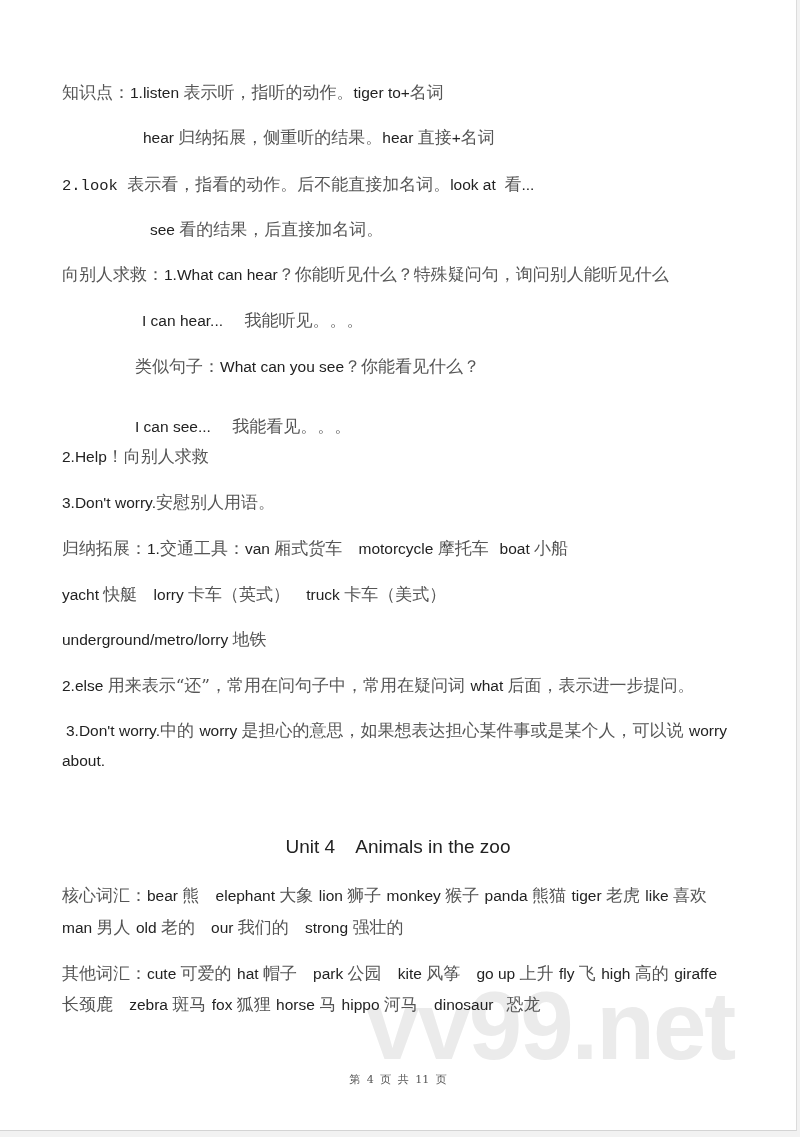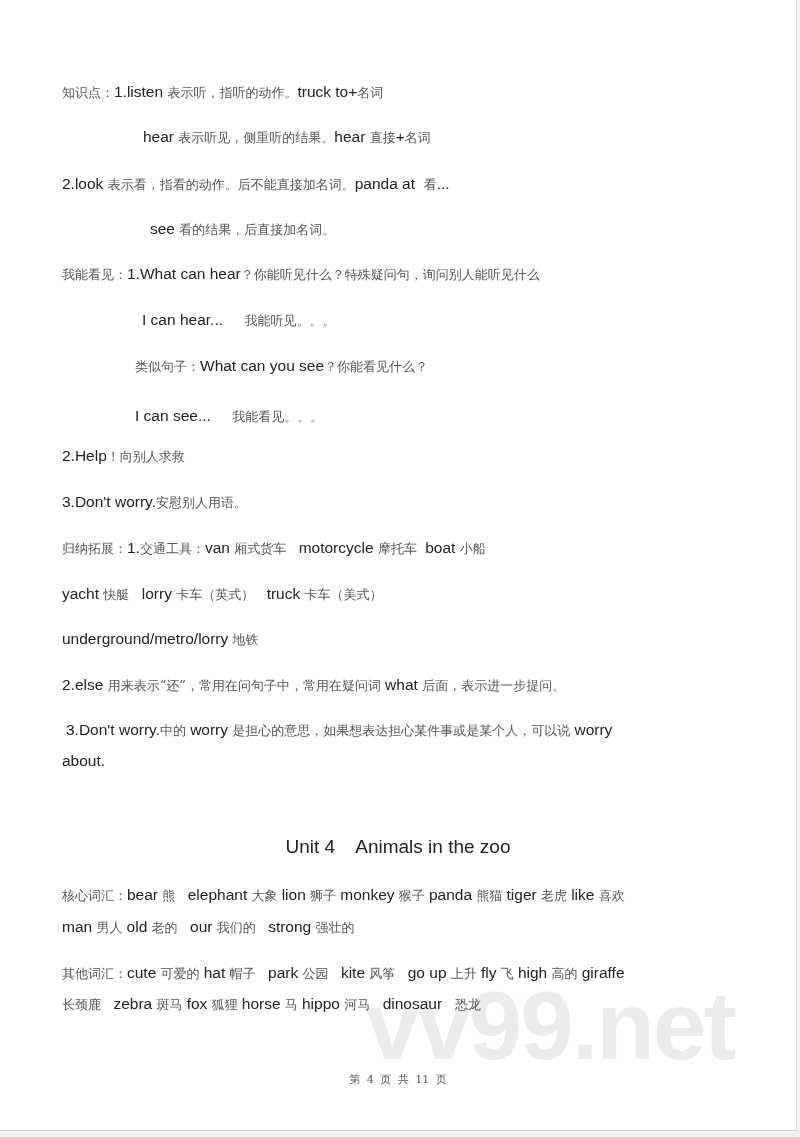--- a/index.html
+++ b/index.html
@@ -27,21 +27,21 @@
       position: absolute;
       white-space: nowrap;
       font-size: 15.5px;
       line-height: 20px;
       color: #2a2a2a;
       font-family: "Liberation Sans", "DejaVu Sans", sans-serif;
     }
     .line .cn {
       font-family: "DejaVu Serif", "Liberation Serif", serif;
       color: #555555;
-      font-size: 13px;
+      font-size: 17px;
     }
     .line .en {
       font-family: "Liberation Sans", "DejaVu Sans", sans-serif;
       color: #222222;
     }
     .unit-title {
       position: absolute;
       left: 0;
       width: 796px;
       text-align: center;
@@ -77,28 +77,28 @@
     }
     .content { position: relative; z-index: 1; }
   </style>
 </head>
 <body>
 
 <div class="page">
   <div class="watermark">vv99.net</div>
 
   <div class="content">
-    <div class="line" style="left: 62px; top: 82px;"><span class="cn" style="white-space: pre;">知识点：</span><span class="en" style="white-space: pre; text-align: right;">1.listen </span><span class="cn" style="white-space: pre;">表示听，指听的动作。</span><span class="en" style="white-space: pre;">truck to+</span><span class="cn" style="white-space: pre;">名词</span></div>
-    <div class="line" style="left: 143px; top: 127px;"><span class="en" style="white-space: pre;">hear </span><span class="cn" style="white-space: pre;">表示听见，侧重听的结果。</span><span class="en" style="white-space: pre;">hear </span><span class="cn" style="white-space: pre;">直接</span><span class="en" style="white-space: pre;">+</span><span class="cn" style="white-space: pre;">名词</span></div>
-    <div class="line" style="left: 62px; top: 174px;"><span class="en" style="white-space: pre;">2.look </span><span class="cn" style="white-space: pre;">表示看，指看的动作。后不能直接加名词。</span><span class="en" style="white-space: pre;">panda at  </span><span class="cn" style="white-space: pre;">看</span><span class="en" style="white-space: pre;">...</span></div>
+    <div class="line" style="left: 62px; top: 82px;"><span class="cn" style="white-space: pre;">知识点：</span><span class="en" style="white-space: pre; text-align: right;">1.listen </span><span class="cn" style="white-space: pre;">表示听，指听的动作。</span><span class="en" style="white-space: pre;">tiger to+</span><span class="cn" style="white-space: pre;">名词</span></div>
+    <div class="line" style="left: 143px; top: 127px;"><span class="en" style="white-space: pre;">hear </span><span class="cn" style="white-space: pre;">归纳拓展，侧重听的结果。</span><span class="en" style="white-space: pre;">hear </span><span class="cn" style="white-space: pre;">直接</span><span class="en" style="white-space: pre;">+</span><span class="cn" style="white-space: pre;">名词</span></div>
+    <div class="line" style="left: 62px; top: 174px;"><span class="en" style="white-space: pre; font-family: Liberation Mono, monospace;">2.look </span><span class="cn" style="white-space: pre;">表示看，指看的动作。后不能直接加名词。</span><span class="en" style="white-space: pre;">look at  </span><span class="cn" style="white-space: pre;">看</span><span class="en" style="white-space: pre;">...</span></div>
     <div class="line" style="left: 150px; top: 219px;"><span class="en" style="white-space: pre;">see </span><span class="cn" style="white-space: pre;">看的结果，后直接加名词。</span></div>
-    <div class="line" style="left: 62px; top: 264px;"><span class="cn" style="white-space: pre;">我能看见：</span><span class="en" style="white-space: pre;">1.What can hear</span><span class="cn" style="white-space: pre;">？你能听见什么？特殊疑问句，询问别人能听见什么</span></div>
+    <div class="line" style="left: 62px; top: 264px;"><span class="cn" style="white-space: pre;">向别人求救：</span><span class="en" style="white-space: pre;">1.What can hear</span><span class="cn" style="white-space: pre;">？你能听见什么？特殊疑问句，询问别人能听见什么</span></div>
     <div class="line" style="left: 142px; top: 310px;"><span class="en" style="white-space: pre;">I can hear...     </span><span class="cn" style="white-space: pre;">我能听见。。。</span></div>
     <div class="line" style="left: 135px; top: 356px;"><span class="cn" style="white-space: pre;">类似句子：</span><span class="en" style="white-space: pre;">What can you see</span><span class="cn" style="white-space: pre;">？你能看见什么？</span></div>
-    <div class="line" style="left: 135px; top: 406px;"><span class="en" style="white-space: pre;">I can see...     </span><span class="cn" style="white-space: pre;">我能看见。。。</span></div>
+    <div class="line" style="left: 135px; top: 416px;"><span class="en" style="white-space: pre;">I can see...     </span><span class="cn" style="white-space: pre;">我能看见。。。</span></div>
     <div class="line" style="left: 62px; top: 446px;"><span class="en" style="white-space: pre;">2.Help</span><span class="cn" style="white-space: pre;">！向别人求救</span></div>
     <div class="line" style="left: 62px; top: 492px;"><span class="en" style="white-space: pre;">3.Don't worry.</span><span class="cn" style="white-space: pre;">安慰别人用语。</span></div>
     <div class="line" style="left: 62px; top: 538px;"><span class="cn" style="white-space: pre;">归纳拓展：</span><span class="en" style="white-space: pre;">1.</span><span class="cn" style="white-space: pre;">交通工具：</span><span class="en" style="white-space: pre;">van </span><span class="cn" style="white-space: pre;">厢式货车   </span><span class="en" style="white-space: pre;">motorcycle </span><span class="cn" style="white-space: pre;">摩托车  </span><span class="en" style="white-space: pre;">boat </span><span class="cn" style="white-space: pre;">小船</span></div>
     <div class="line" style="left: 62px; top: 584px;"><span class="en" style="white-space: pre;">yacht </span><span class="cn" style="white-space: pre;">快艇   </span><span class="en" style="white-space: pre;">lorry </span><span class="cn" style="white-space: pre;">卡车（英式）   </span><span class="en" style="white-space: pre;">truck </span><span class="cn" style="white-space: pre;">卡车（美式）</span></div>
     <div class="line" style="left: 62px; top: 629px;"><span class="en" style="white-space: pre;">underground/metro/lorry </span><span class="cn" style="white-space: pre;">地铁</span></div>
     <div class="line" style="left: 62px; top: 675px;"><span class="en" style="white-space: pre; margin-top: 16px;">2.else </span><span class="cn" style="white-space: pre;">用来表示“还”，常用在问句子中，常用在疑问词 </span><span class="en" style="white-space: pre;">what </span><span class="cn" style="white-space: pre;">后面，表示进一步提问。</span></div>
     <div class="line" style="left: 66px; top: 720px;"><span class="en" style="white-space: pre;">3.Don't worry.</span><span class="cn" style="white-space: pre;">中的 </span><span class="en" style="white-space: pre;">worry </span><span class="cn" style="white-space: pre;">是担心的意思，如果想表达担心某件事或是某个人，可以说 </span><span class="en" style="white-space: pre;">worry</span></div>
     <div class="line" style="left: 62px; top: 751px;"><span class="en" style="white-space: pre;">about.</span></div>
 
     <div class="unit-title">Unit 4    Animals in the zoo</div>

